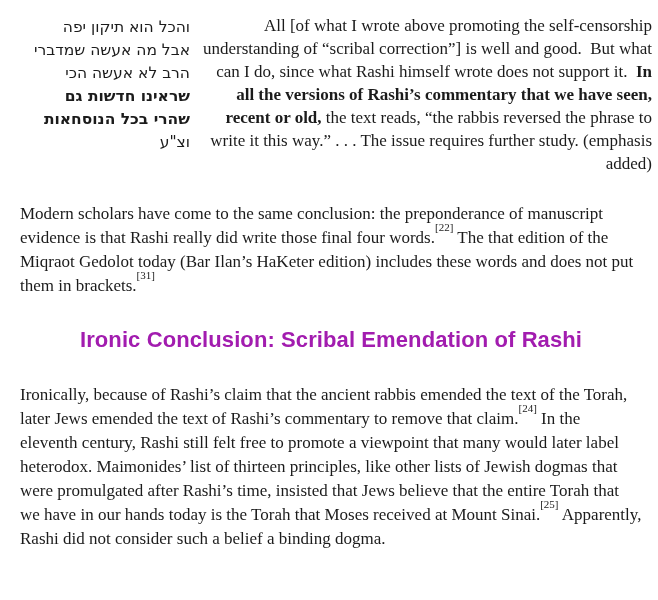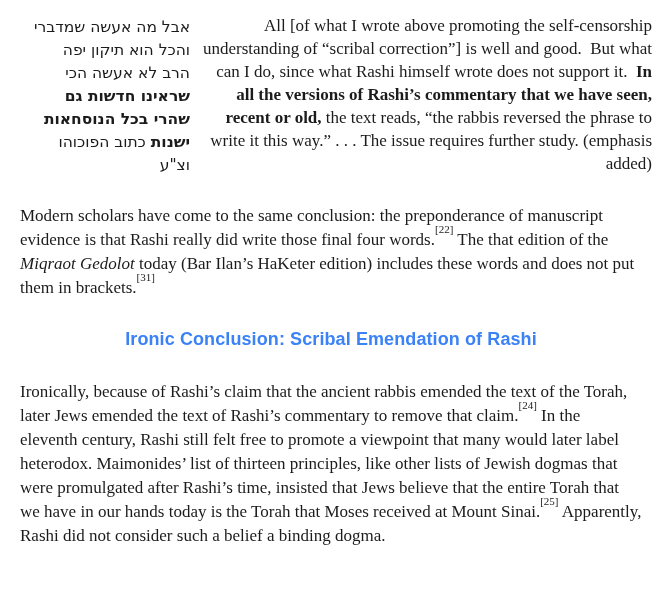--- a/index.html
+++ b/index.html
@@ -36,61 +36,60 @@
   .eng-col {
     width: 452px;
     flex: 0 0 452px;
     margin-left: 10px;
     font-family: "Liberation Serif", "DejaVu Serif", serif;
     font-size: 17px;
     line-height: 23px;
     text-align: right;
   }
   .b { font-weight: bold; }
-  .i { font-style: italic; }
+  .i { }
 
   
   p.body {
     font-family: "Liberation Serif", "DejaVu Serif", serif;
     font-size: 17px;
     line-height: 24px;
     margin: 0 0 29px 0;
   }
   sup.fn {
     font-size: 11px;
     line-height: 0;
     position: relative;
     top: -5px;
     letter-spacing: 0;
   }
 
   
   h2.section {
     font-family: "Liberation Sans", "DejaVu Sans", sans-serif;
-    font-size: 18px;
+    font-size: 22px;
     font-weight: bold;
-    color: #3b82f6;
+    color: #a21caf;
     text-align: center;
     margin: 0 0 30px 0;
     letter-spacing: 0.1px;
   }
 </style>
 </head>
 <body>
 
 <div class="page">
 
   <div class="quote">
     <div class="heb-col">
+      <div>והכל הוא תיקון יפה</div>
       <div>אבל מה אעשה שמדברי</div>
-      <div>והכל הוא תיקון יפה</div>
       <div>הרב לא אעשה הכי</div>
       <div class="b">שראינו חדשות גם</div>
       <div class="b">שהרי בכל הנוסחאות</div>
-      <div><span class="b">ישנות</span><span> כתוב הפוכוהו</span></div>
       <div>וצ"ע</div>
     </div>
     <div class="eng-col">
       <span>All [of what I wrote above promoting the self-censorship understanding of “scribal correction”] is well and good.&nbsp; But what can I do, since what Rashi himself wrote does not support it.&nbsp; </span><span class="b">In all the versions of Rashi’s commentary that we have seen, recent or old,</span><span> the text reads, “the rabbis reversed the phrase to write it this way.” . . . The issue requires further study. (emphasis added)</span>
     </div>
   </div>
 
   <p class="body">
     <span>Modern scholars have come to the same conclusion: the preponderance of manuscript evidence is that Rashi really did write those final four words.</span><sup class="fn">[22]</sup><span> The that edition of the </span><span class="i">Miqraot Gedolot</span><span> today (Bar Ilan’s HaKeter edition) includes these words and does not put them in brackets.</span><sup class="fn">[31]</sup>
   </p>

